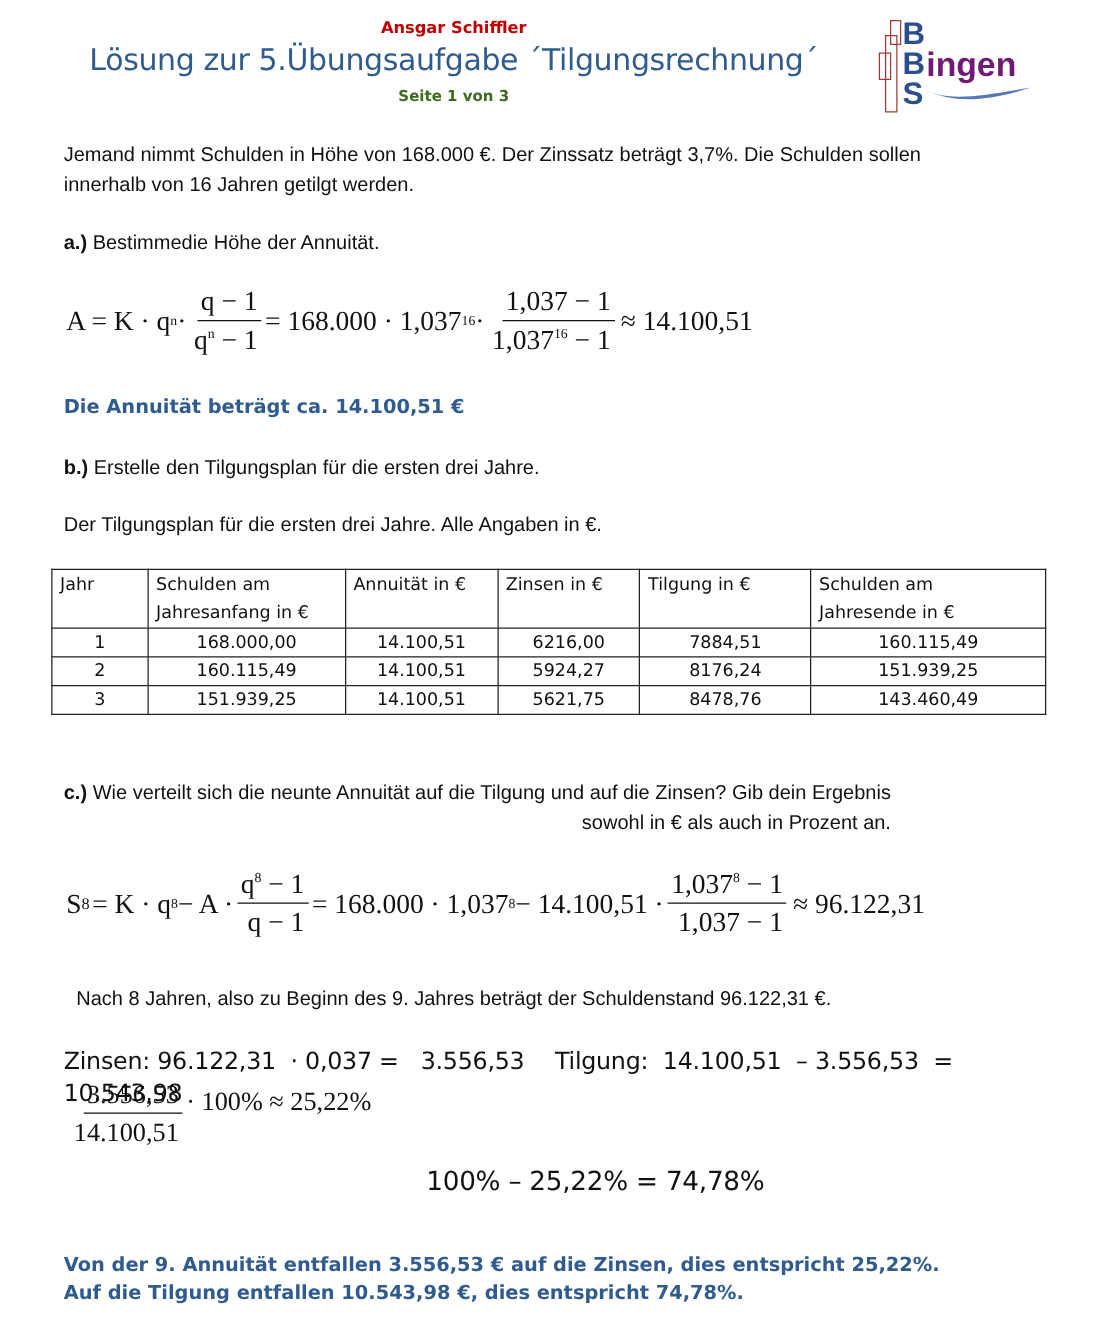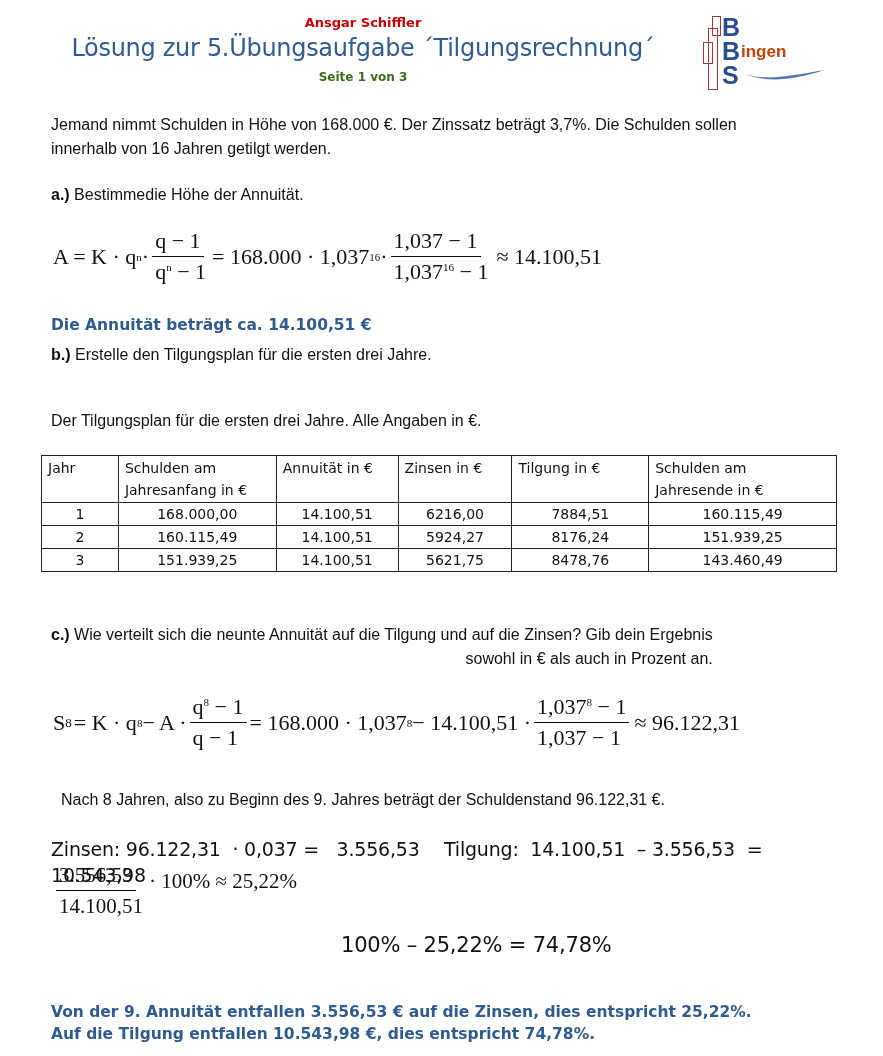--- a/index.html
+++ b/index.html
@@ -12,28 +12,28 @@
     .author { left: 0; width: 700px; top: 15px; text-align: center; padding-left: 26px; box-sizing: border-box;
       color: #c00000; font-weight: bold; font-size: 13px; font-family: "DejaVu Sans", sans-serif; }
     .title { left: 0; width: 700px; top: 34px; text-align: center; padding-left: 26px; box-sizing: border-box;
       color: #2f5b8e; font-size: 24px; font-family: "DejaVu Sans", sans-serif; letter-spacing: -0.3px; }
     .pageinfo { left: 0; width: 700px; top: 70px; text-align: center; padding-left: 26px; box-sizing: border-box;
       color: #3d6b1e; font-weight: bold; font-size: 12px; font-family: "DejaVu Sans", sans-serif; }
 
     .logo { left: 695px; top: 14px; width: 135px; height: 72px; }
     .logo .bar { position: absolute; border: 1.5px solid #a23a3a; }
     .logo .letter { position: absolute; color: #2b4e8c; font-weight: bold; font-family: "Liberation Sans", sans-serif; font-size: 25px; line-height: 22px; }
-    .logo .ingen { position: absolute; color: #c2410c; font-weight: bold; font-family: "Liberation Sans", sans-serif; font-size: 17px; line-height: 24px; }
+    .logo .ingen { position: absolute; color: #701a75; font-weight: bold; font-family: "Liberation Sans", sans-serif; font-size: 27px; line-height: 24px; }
 
     .txt { font-size: 16px; line-height: 24px; font-family: "Liberation Sans", sans-serif; }
     .blue-bold { color: #2f5b8e; font-weight: bold; font-size: 15.5px; font-family: "DejaVu Sans", sans-serif; }
     b.lbl { font-weight: bold; }
 
     .math { font-family: "Liberation Serif", "DejaVu Serif", serif; font-size: 22px; display: flex; align-items: center; white-space: nowrap; }
-    .frac { display: inline-flex; flex-direction: column; align-items: flex-start; margin: 0 3px; vertical-align: middle; }
+    .frac { display: inline-flex; flex-direction: column; align-items: flex-end; margin: 0 3px; vertical-align: middle; }
     .frac .num { padding: 0 3px 2px; border-bottom: 1.3px solid #111; line-height: 26px; }
     .frac .den { padding: 2px 3px 0; line-height: 26px; }
     sup { font-size: 11px; vertical-align: super; line-height: 0; }
     sub { font-size: 13px; vertical-align: sub; line-height: 0; }
 
     table.plan { border-collapse: collapse; font-family: "DejaVu Sans", sans-serif; font-size: 14px; }
     table.plan td, table.plan th { border: 1px solid #222; padding: 0 6px; font-weight: normal; height: 22px; }
     table.plan th { text-align: left; vertical-align: top; line-height: 22px; padding-top: 1px; padding-bottom: 1px; }
     table.plan td { text-align: center; line-height: 20px; }
 
@@ -81,21 +81,21 @@
   <span> ·</span>
   <span class="frac">
     <span class="num">1,037 − 1</span>
     <span class="den"><span>1,037</span><sup>16</sup><span> − 1</span></span>
   </span>
   <span style="margin-left:2px;">≈ 14.100,51</span>
 </div>
 
 <div class="abs blue-bold" style="left:51px;top:316px;">Die Annuität beträgt ca. 14.100,51 €</div>
 
-<div class="abs txt" style="left:51px;top:343px;">
+<div class="abs txt" style="left:51px;top:363px;">
   <b class="lbl">b.)</b><span> Erstelle den Tilgungsplan für die ersten drei Jahre.</span>
 </div>
 <div class="abs txt" style="left:51px;top:409px;">Der Tilgungsplan für die ersten drei Jahre. Alle Angaben in €.</div>
 
 <table class="abs plan" style="left:41px;top:455px;width:796px;padding-left:25px;">
   <colgroup>
     <col style="width:77px">
       <col style="width:158px">
       <col style="width:122px">
       <col style="width:114px">

